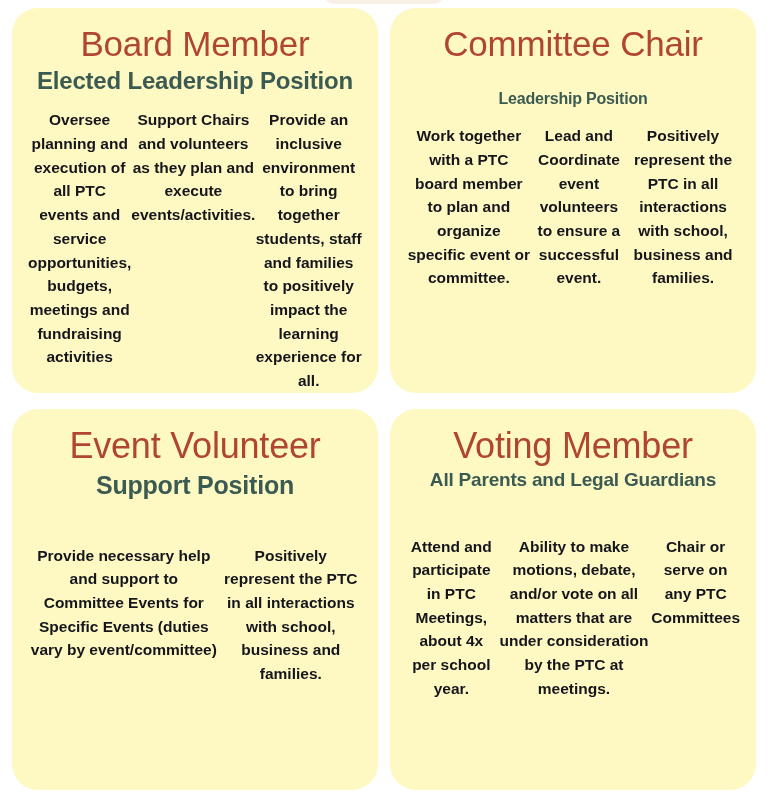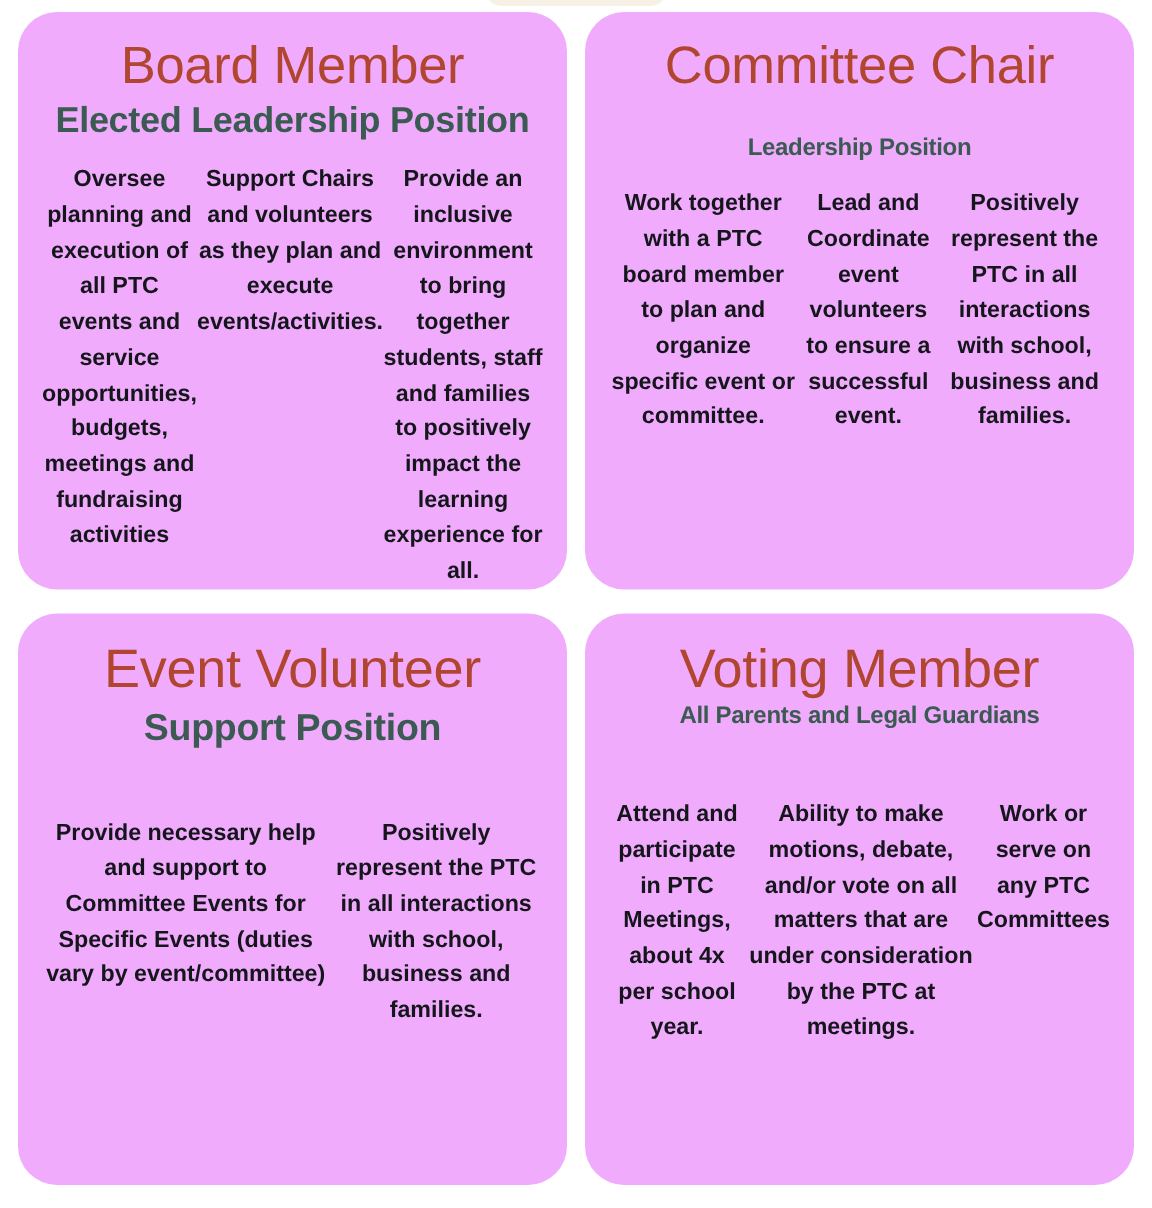--- a/index.html
+++ b/index.html
@@ -37,21 +37,21 @@
     width: 744px;
     height: 782px;
     display: grid;
     grid-template-columns: 366px 366px;
     grid-template-rows: 385px 381px;
     column-gap: 12px;
     row-gap: 16px;
   }
 
   .card {
-    background: #f0abfc;
+    background: #fef9c3;
     border-radius: 26px;
     box-sizing: border-box;
     padding: 14px 16px 10px 16px;
     display: flex;
     flex-direction: column;
     align-items: center;
     overflow: hidden;
   }
 
   .card-title {
@@ -94,21 +94,21 @@
   }
   .para:last-child { margin-bottom: 0; }
 
   
   .card-2 .card-subtitle { font-size: 16px; margin-top: 27px; }
   .card-3 .card-title { font-size: 36px; text-align: center; }
   .card-3 .card-subtitle { font-size: 25px; margin-top: 6px; }
   .card-3 .card-body { margin-top: 44px; }
   .card-3 .para { max-width: 320px; }
   .card-4 .card-title { font-size: 36px; }
-  .card-4 .card-subtitle { font-size: 16px; margin-top: 4px; }
+  .card-4 .card-subtitle { font-size: 19px; margin-top: 4px; }
   .card-4 .card-body { margin-top: 44px; }
   .card-4 .para { max-width: 340px; margin-bottom: 24px; }
   .card-1 .card-body { margin-top: 14px; }
   .card-2 .card-body { margin-top: 16px; }
   .card-2 .para { max-width: 340px; margin-bottom: 24px; }
 </style>
 </head>
 <body>
 
 <div class="top-sliver"></div>
@@ -143,17 +143,17 @@
       <p class="para">Positively represent the PTC in all interactions with school, business and families.</p>
     </div>
   </section>
 
   <section class="card card-4">
     <h1 class="card-title">Voting Member</h1>
     <h2 class="card-subtitle">All Parents and Legal Guardians</h2>
     <div class="card-body">
       <p class="para">Attend and participate in PTC Meetings, about 4x per school year.</p>
       <p class="para">Ability to make motions, debate, and/or vote on all matters that are under consideration by the PTC at meetings.</p>
-      <p class="para">Work or serve on any PTC Committees</p>
+      <p class="para">Chair or serve on any PTC Committees</p>
     </div>
   </section>
 
 </div>
 
 </body></html>

